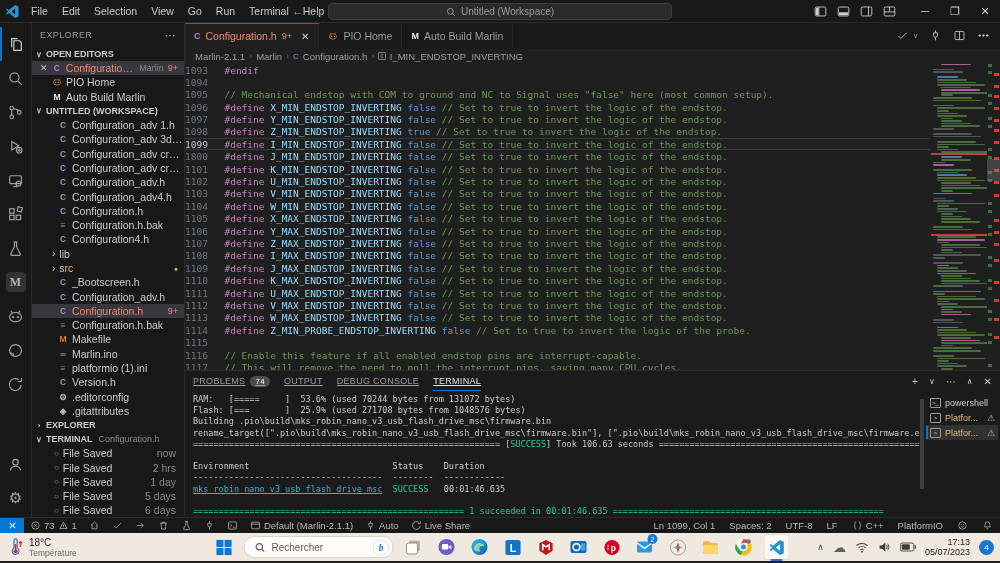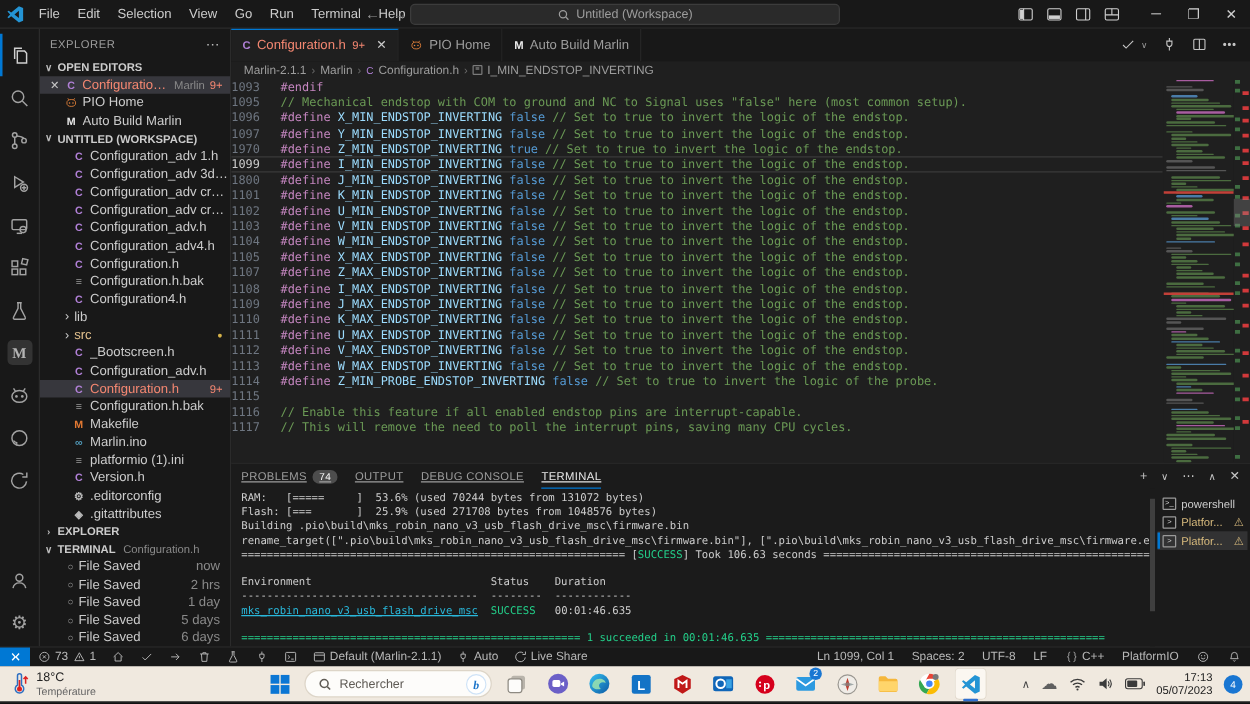--- a/index.html
+++ b/index.html
@@ -495,31 +495,33 @@
           <span class="sep">›</span>
           <span class="fic ic-c" style="font-size: 8px;">C</span>
           <span>Configuration.h</span>
           <span class="sep">›</span>
           <span class="bc-sym">≡</span>
           <span>I_MIN_ENDSTOP_INVERTING</span>
         </div>
       <div class="codewrap">
         <div class="codelines" id="codelines">
             <div class="cl"><span class="num">1093</span><span class="ct"><span class="tk-d">  #endif</span></span></div>
+            <div class="cl"><span class="num">1094</span><span class="ct"></span></div>
             <div class="cl"><span class="num">1095</span><span class="ct"><span class="tk-c">  // Mechanical endstop with COM to ground and NC to Signal uses "false" here (most common setup).</span></span></div>
             <div class="cl"><span class="num">1096</span><span class="ct"><span class="tk-d">  #define </span><span class="tk-m">X_MIN_ENDSTOP_INVERTING</span><span class="tk-v"> false</span><span class="tk-c"> // Set to true to invert the logic of the endstop.</span></span></div>
             <div class="cl"><span class="num">1097</span><span class="ct"><span class="tk-d">  #define </span><span class="tk-m">Y_MIN_ENDSTOP_INVERTING</span><span class="tk-v"> false</span><span class="tk-c"> // Set to true to invert the logic of the endstop.</span></span></div>
-            <div class="cl"><span class="num">1970</span><span class="ct"><span class="tk-d">  #define </span><span class="tk-m">Z_MIN_ENDSTOP_INVERTING</span><span class="tk-v"> true</span><span class="tk-c"> // Set to true to invert the logic of the endstop.</span></span></div>
+            <div class="cl"><span class="num">1098</span><span class="ct"><span class="tk-d">  #define </span><span class="tk-m">Z_MIN_ENDSTOP_INVERTING</span><span class="tk-v"> true</span><span class="tk-c"> // Set to true to invert the logic of the endstop.</span></span></div>
             <div class="cl cur"><span class="num">1099</span><span class="ct"><span class="tk-d">  #define </span><span class="tk-m">I_MIN_ENDSTOP_INVERTING</span><span class="tk-v"> false</span><span class="tk-c"> // Set to true to invert the logic of the endstop.</span></span></div>
             <div class="cl"><span class="num">1800</span><span class="ct"><span class="tk-d">  #define </span><span class="tk-m">J_MIN_ENDSTOP_INVERTING</span><span class="tk-v"> false</span><span class="tk-c"> // Set to true to invert the logic of the endstop.</span></span></div>
             <div class="cl"><span class="num">1101</span><span class="ct"><span class="tk-d">  #define </span><span class="tk-m">K_MIN_ENDSTOP_INVERTING</span><span class="tk-v"> false</span><span class="tk-c"> // Set to true to invert the logic of the endstop.</span></span></div>
             <div class="cl"><span class="num">1102</span><span class="ct"><span class="tk-d">  #define </span><span class="tk-m">U_MIN_ENDSTOP_INVERTING</span><span class="tk-v"> false</span><span class="tk-c"> // Set to true to invert the logic of the endstop.</span></span></div>
             <div class="cl"><span class="num">1103</span><span class="ct"><span class="tk-d">  #define </span><span class="tk-m">V_MIN_ENDSTOP_INVERTING</span><span class="tk-v"> false</span><span class="tk-c"> // Set to true to invert the logic of the endstop.</span></span></div>
             <div class="cl"><span class="num">1104</span><span class="ct"><span class="tk-d">  #define </span><span class="tk-m">W_MIN_ENDSTOP_INVERTING</span><span class="tk-v"> false</span><span class="tk-c"> // Set to true to invert the logic of the endstop.</span></span></div>
             <div class="cl"><span class="num">1105</span><span class="ct"><span class="tk-d">  #define </span><span class="tk-m">X_MAX_ENDSTOP_INVERTING</span><span class="tk-v"> false</span><span class="tk-c"> // Set to true to invert the logic of the endstop.</span></span></div>
+            <div class="cl"><span class="num">1106</span><span class="ct"><span class="tk-d">  #define </span><span class="tk-m">Y_MAX_ENDSTOP_INVERTING</span><span class="tk-v"> false</span><span class="tk-c"> // Set to true to invert the logic of the endstop.</span></span></div>
             <div class="cl"><span class="num">1107</span><span class="ct"><span class="tk-d">  #define </span><span class="tk-m">Z_MAX_ENDSTOP_INVERTING</span><span class="tk-v"> false</span><span class="tk-c"> // Set to true to invert the logic of the endstop.</span></span></div>
             <div class="cl"><span class="num">1108</span><span class="ct"><span class="tk-d">  #define </span><span class="tk-m">I_MAX_ENDSTOP_INVERTING</span><span class="tk-v"> false</span><span class="tk-c"> // Set to true to invert the logic of the endstop.</span></span></div>
             <div class="cl"><span class="num">1109</span><span class="ct"><span class="tk-d">  #define </span><span class="tk-m">J_MAX_ENDSTOP_INVERTING</span><span class="tk-v"> false</span><span class="tk-c"> // Set to true to invert the logic of the endstop.</span></span></div>
             <div class="cl"><span class="num">1110</span><span class="ct"><span class="tk-d">  #define </span><span class="tk-m">K_MAX_ENDSTOP_INVERTING</span><span class="tk-v"> false</span><span class="tk-c"> // Set to true to invert the logic of the endstop.</span></span></div>
             <div class="cl"><span class="num">1111</span><span class="ct"><span class="tk-d">  #define </span><span class="tk-m">U_MAX_ENDSTOP_INVERTING</span><span class="tk-v"> false</span><span class="tk-c"> // Set to true to invert the logic of the endstop.</span></span></div>
             <div class="cl"><span class="num">1112</span><span class="ct"><span class="tk-d">  #define </span><span class="tk-m">V_MAX_ENDSTOP_INVERTING</span><span class="tk-v"> false</span><span class="tk-c"> // Set to true to invert the logic of the endstop.</span></span></div>
             <div class="cl"><span class="num">1113</span><span class="ct"><span class="tk-d">  #define </span><span class="tk-m">W_MAX_ENDSTOP_INVERTING</span><span class="tk-v"> false</span><span class="tk-c"> // Set to true to invert the logic of the endstop.</span></span></div>
             <div class="cl"><span class="num">1114</span><span class="ct"><span class="tk-d">  #define </span><span class="tk-m">Z_MIN_PROBE_ENDSTOP_INVERTING</span><span class="tk-v"> false</span><span class="tk-c"> // Set to true to invert the logic of the probe.</span></span></div>
             <div class="cl"><span class="num">1115</span><span class="ct"></span></div>
             <div class="cl"><span class="num">1116</span><span class="ct"><span class="tk-c">  // Enable this feature if all enabled endstop pins are interrupt-capable.</span></span></div>

